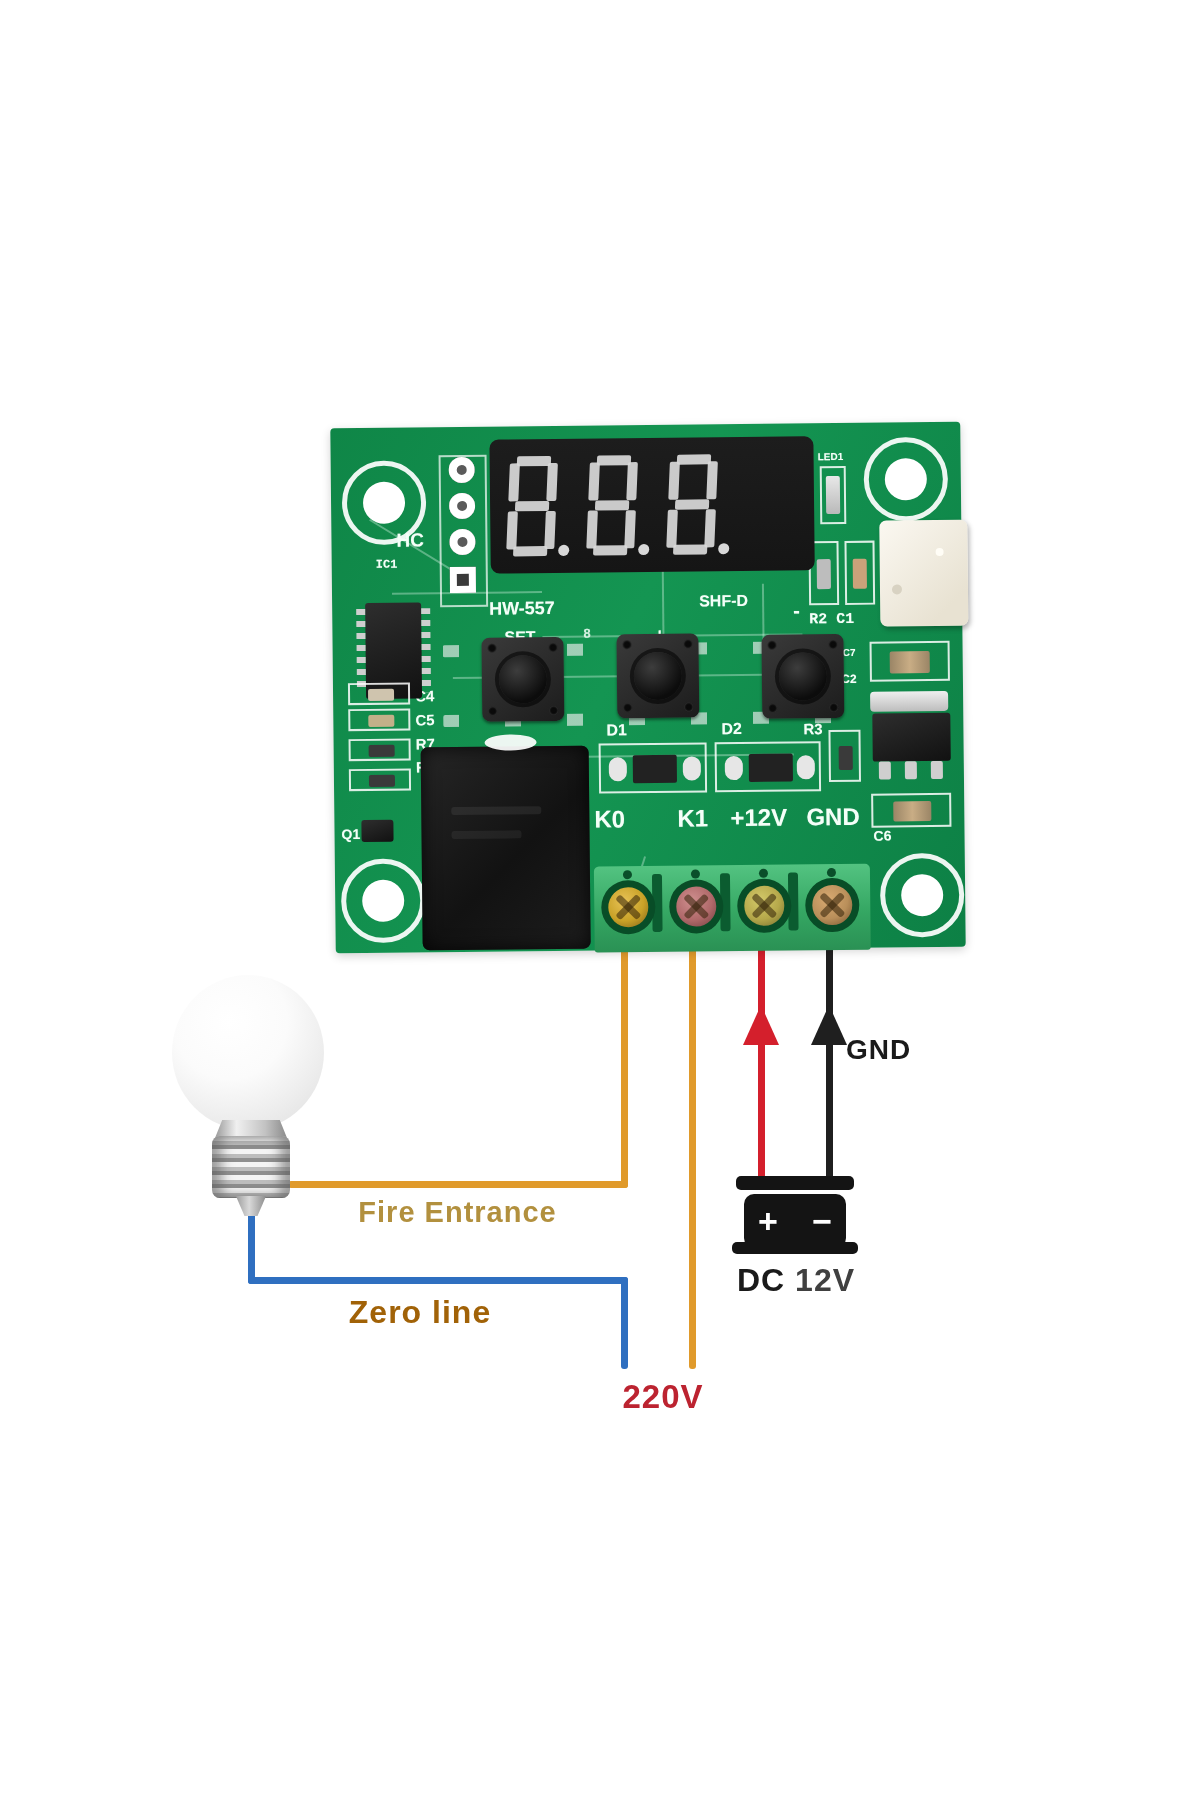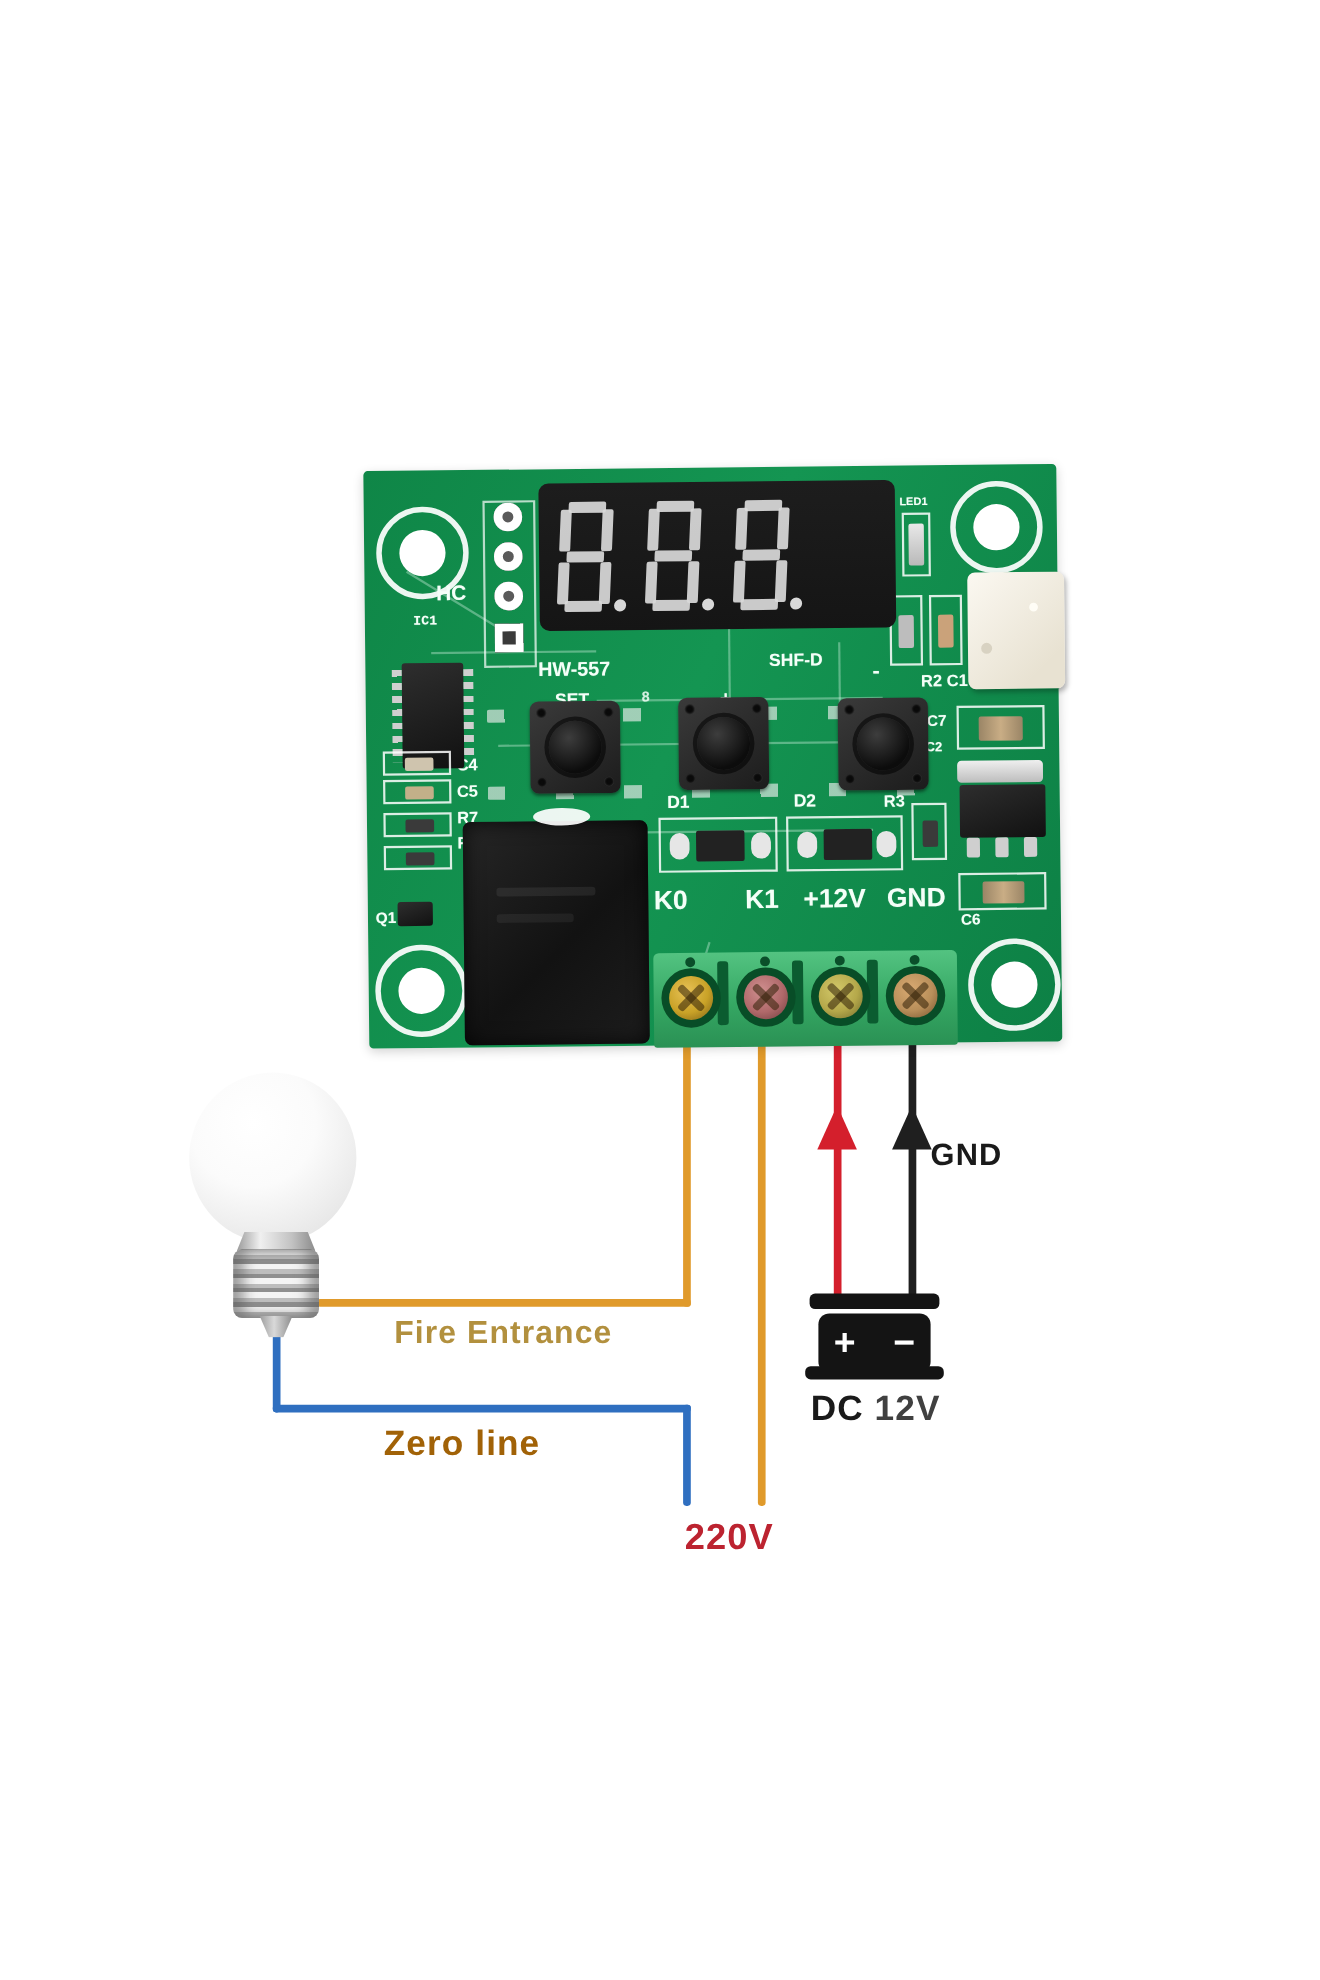--- a/index.html
+++ b/index.html
@@ -177,22 +177,22 @@
 
     <div class="silk" style="left:65px;top:102px;font-size:19px;">HC</div>
     <div class="silk" style="left:44px;top:130px;font-size:12px;font-family:Liberation Mono, monospace;">IC1</div>
     <div class="silk" style="left:157px;top:172px;font-size:18px;">HW-557</div>
     <div class="silk" style="left:251px;top:200px;font-size:13px;opacity:0.85;">8</div>
     <div class="silk" style="left:172px;top:202px;font-size:16px;">SET</div>
     <div class="silk" style="left:322px;top:200px;font-size:18px;">+</div>
     <div class="silk" style="left:367px;top:168px;font-size:16px;">SHF-D</div>
     <div class="silk" style="left:461px;top:176px;font-size:20px;">-</div>
     <div class="silk" style="left:487px;top:28px;font-size:10px;">LED1</div>
-    <div class="silk" style="left:505px;top:188px;font-size:15px;">R2 C1</div>
-    <div class="silk" style="left:510px;top:224px;font-size:14px;">C7</div>
+    <div class="silk" style="left:477px;top:188px;font-size:15px;font-family:Liberation Mono, monospace;">R2 C1</div>
+    <div class="silk" style="left:510px;top:224px;font-size:10px;">C7</div>
     <div class="silk" style="left:505px;top:249px;font-size:12px;">IC2</div>
     <div class="silk" style="left:470px;top:297px;font-size:15px;text-align:center;">R3</div>
     <div class="silk" style="left:539px;top:405px;font-size:14px;">C6</div>
     <div class="silk" style="left:82px;top:260px;font-size:15px;">C4</div>
     <div class="silk" style="left:82px;top:284px;font-size:15px;">C5</div>
     <div class="silk" style="left:82px;top:308px;font-size:15px;">R7</div>
     <div class="silk" style="left:82px;top:331px;font-size:15px;">R</div>
     <div class="silk" style="left:7px;top:398px;font-size:14px;">Q1</div>
     <div class="silk" style="left:273px;top:296px;font-size:16px;">D1</div>
     <div class="silk" style="left:388px;top:296px;font-size:16px;">D2</div>

